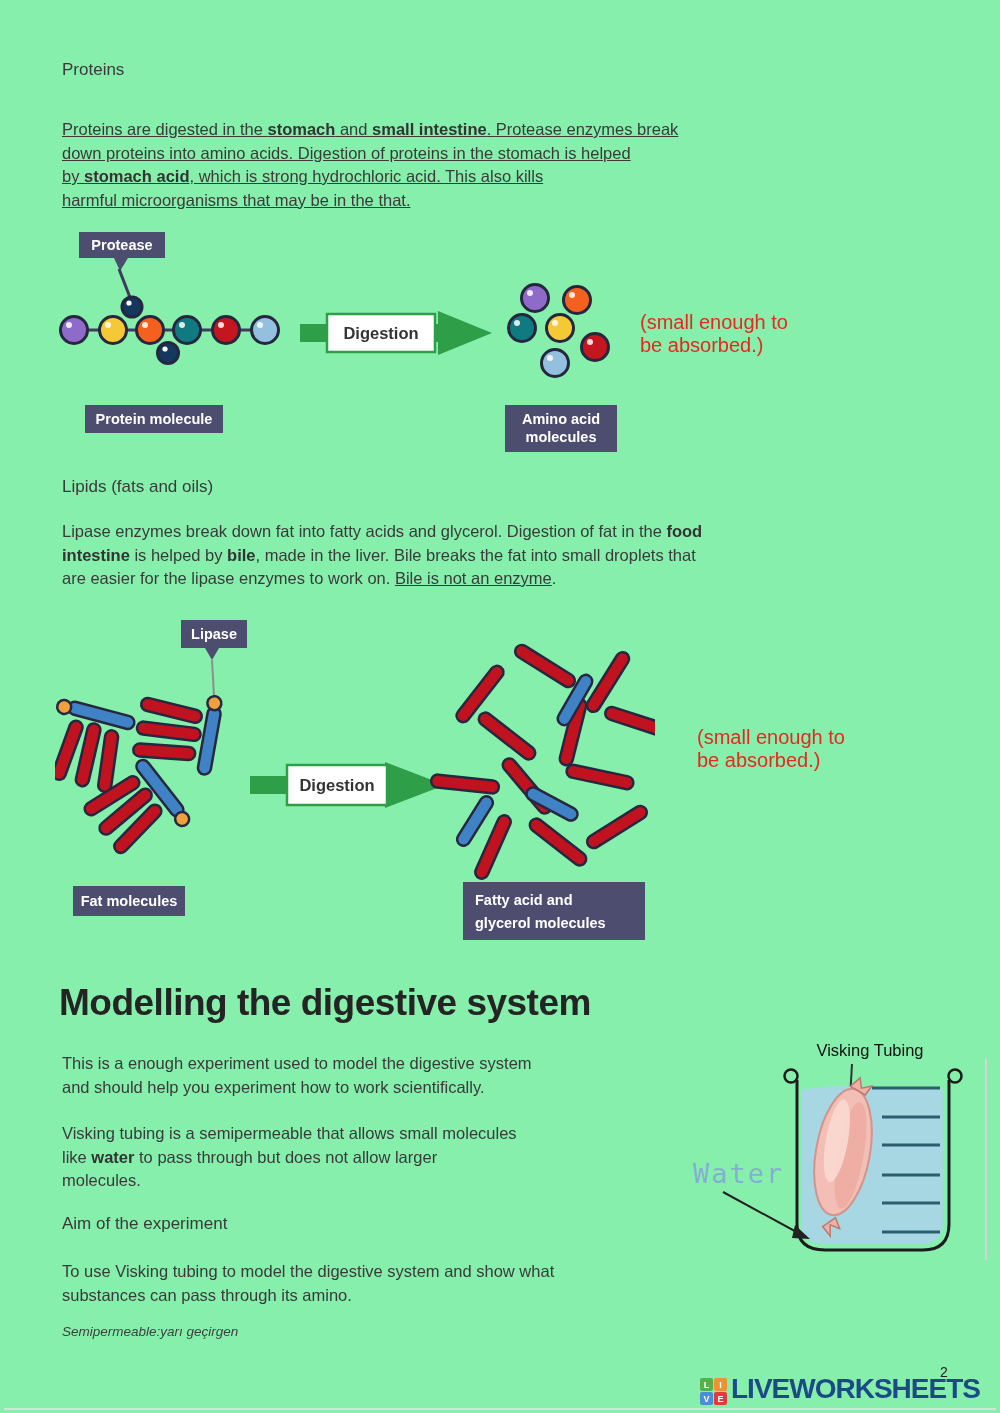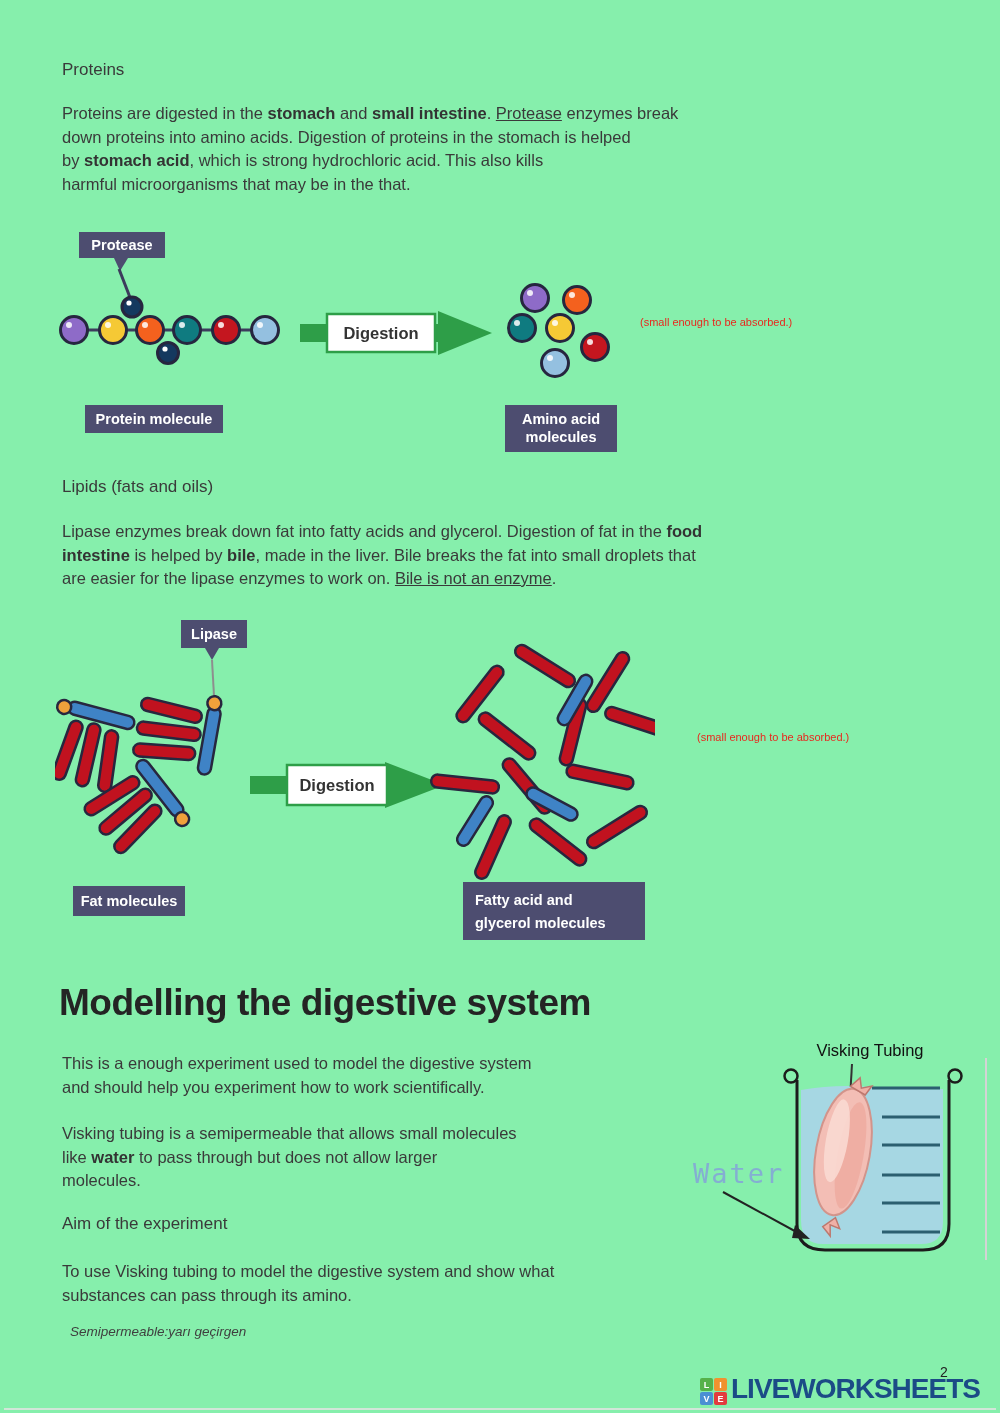--- a/index.html
+++ b/index.html
@@ -3,21 +3,21 @@
 <meta charset="utf-8">
 <style>
   html,body{margin:0;padding:0;background:#ffffff;}
   .sheet{position:relative;width:1000px;height:1413px;background:#86efac;overflow:hidden;
          font-family:"Liberation Sans",sans-serif;color:#3a3a3a;}
   .abs{position:absolute;}
   .h2{font-size:17px;color:#3a3a3a;}
   .body-p{font-size:16.5px;line-height:23.5px;color:#3a3a3a;}
   .b{font-weight:bold;color:#333;}
   .u{text-decoration:underline;}
-  .note{color:#e8281e;font-size:11px;line-height:23px;width:165px;}
+  .note{color:#e8281e;font-size:20px;line-height:23px;width:165px;}
   .big-h{font-size:37px;font-weight:bold;color:#242424;letter-spacing:-0.5px;}
   .italic-note{font-style:italic;font-size:13.5px;color:#3f3f3f;}
   .page-num{font-size:14px;color:#222;}
   .brand{font-size:28px;font-weight:bold;color:#1b4b86;letter-spacing:-1px;}
   .lw-tiles{display:grid;grid-template-columns:13px 13px;grid-auto-rows:13px;gap:1px;}
   .lw-tile{color:#fff;font-size:9px;font-weight:bold;display:flex;align-items:center;
            justify-content:center;border-radius:2px;font-family:"Liberation Sans",sans-serif;}
   .t-l{background:#56b14a}.t-i{background:#f0922f}.t-v{background:#4a8fd3}.t-e{background:#e23b3e}
   .smudge{background:#e3e3e3;}
   svg{font-family:"Liberation Sans",sans-serif;}
@@ -34,21 +34,21 @@
   .grad{stroke:#2b5f70;stroke-width:3px;}
   .bwall{fill:none;stroke:#1c1c1c;stroke-width:3px;}
 </style>
 </head>
 <body>
 
 <div class="sheet">
 
   <div class="abs h2" style="left:62px;top:60px;">Proteins</div>
 
-  <div class="abs body-p" style="left:62px;top:102px;width:800px;">
+  <div class="abs body-p" style="left:62px;top:118px;width:800px;text-decoration:underline;">
     <span>Proteins are digested in the </span><span class="b">stomach</span><span> and </span><span class="b">small intestine</span><span>. </span><span class="u">Protease</span><span> enzymes break</span><br>
     <span>down proteins into amino acids. Digestion of proteins in the stomach is helped</span><br>
     <span>by </span><span class="b">stomach acid</span><span>, which is strong hydrochloric acid. This also kills</span><br>
     <span>harmful microorganisms that may be in the that.</span>
   </div>
 
   <svg class="abs" style="left:55px;top:224px;" width="580" height="240" viewBox="0 0 580 240">
 
     <g>
       <rect x="24" y="8" width="86" height="26" class="slate"></rect>
@@ -236,21 +236,21 @@
     <span>molecules.</span>
   </div>
 
   <div class="abs h2" style="left:62px;top:1214px;">Aim of the experiment</div>
 
   <div class="abs body-p" style="left:62px;top:1260px;width:660px;">
     <span>To use Visking tubing to model the digestive system and show what</span><br>
     <span>substances can pass through its amino.</span>
   </div>
 
-  <div class="abs italic-note" style="left:70px;top:1324px;">Semipermeable:yarı geçirgen</div>
+  <div class="abs italic-note" style="left:62px;top:1324px;">Semipermeable:yarı geçirgen</div>
 
   <svg class="abs" style="left:675px;top:1030px;" width="320" height="240" viewBox="0 0 320 240">
     <line x1="311" y1="28" x2="311" y2="230" stroke="#d4d4d4" stroke-width="2"></line>
 
     <text x="195" y="26" text-anchor="middle" font-size="16.5" fill="#111">Visking Tubing</text>
     <g>
       <line x1="177" y1="34" x2="174" y2="86" stroke="#333" stroke-width="2"></line>
       <polygon points="168,84 181,84 174,98" fill="#333"></polygon>
     </g>
 

